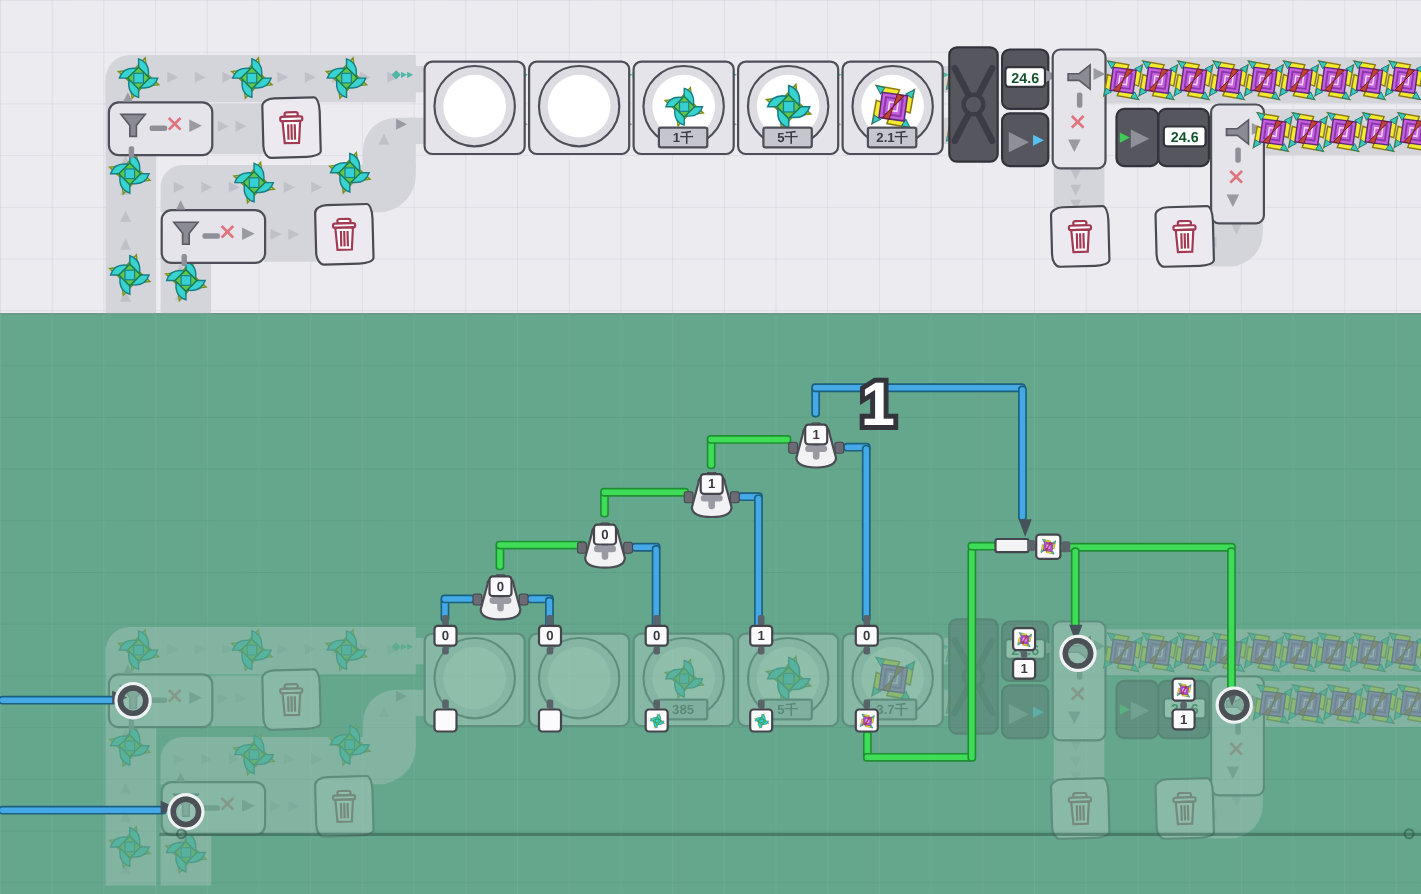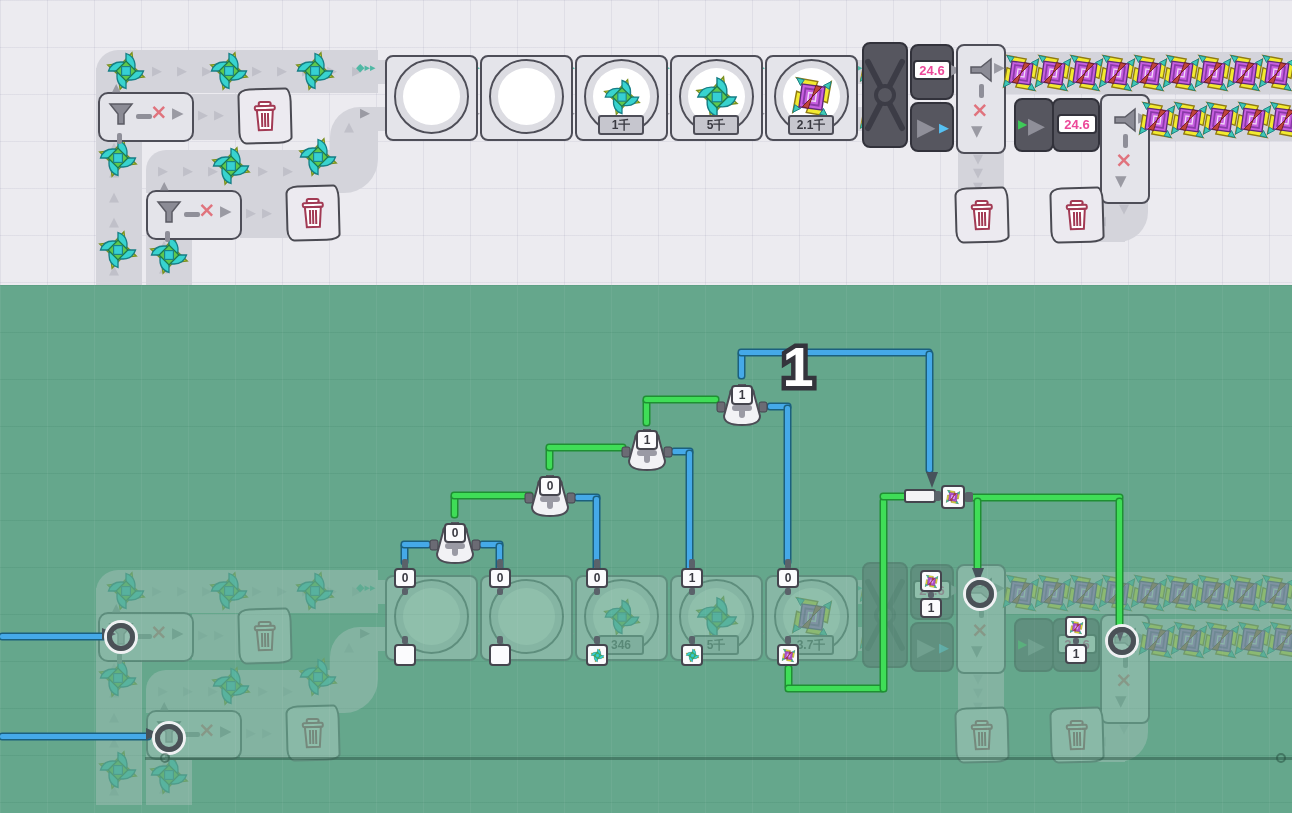--- a/index.html
+++ b/index.html
@@ -19,21 +19,21 @@
   .chev{position:absolute;font-family:"DejaVu Sans",sans-serif;color:#c0c0c9;line-height:1;user-select:none;}
   .chev.teal{color:#4fb8a4;}
   .chev.gray{color:#9a9aa3;}
   .tile{position:absolute;background:#e4e4ea;border:2px solid #4e4e58;border-radius:8px;box-sizing:border-box;}
   .dark{background:#56565f;border-color:#32323b;}
   .mcircle{position:absolute;background:#fff;border:2px solid #4e4e58;border-radius:50%;
            box-shadow:inset 0 0 0 7px #dcdce2;box-sizing:border-box;display:flex;align-items:center;justify-content:center;}
   .plate{position:absolute;background:#c6c6ce;border:2px solid #4e4e58;border-radius:3px;
          font:bold 12px "Liberation Sans",sans-serif;color:#3a3a42;display:flex;align-items:center;justify-content:center;box-sizing:border-box;}
   .display{position:absolute;background:#fff;border:2px solid #32323b;border-radius:4px;
-           font:bold 13px "Liberation Sans",sans-serif;color:#ec4899;display:flex;align-items:center;justify-content:center;box-sizing:border-box;}
+           font:bold 13px "Liberation Sans",sans-serif;color:#14532d;display:flex;align-items:center;justify-content:center;box-sizing:border-box;}
   .xmark{position:absolute;font:900 21px "DejaVu Sans",sans-serif;color:#e0737d;line-height:1;}
   .dash{position:absolute;background:#8f8f99;border-radius:2px;}
   .trash-tile{position:absolute;background:#eceaf0;border:2px solid #4a4a52;box-sizing:border-box;
               border-radius:12px 6px 14px 8px / 8px 14px 6px 12px;transform:rotate(-1.5deg);
               display:flex;align-items:center;justify-content:center;}
   .wire{position:absolute;border-radius:2px;}
   .wg{background:#3fdd57;box-shadow:0 0 0 1.5px #1f8f33;}
   .wb{background:#45a9e8;box-shadow:0 0 0 1.5px #1b607e;}
   .taper-down{position:absolute;width:0;height:0;border-left:6px solid transparent;border-right:6px solid transparent;border-top:16px solid #46525a;}
   .taper-right{position:absolute;width:0;height:0;border-top:6px solid transparent;border-bottom:6px solid transparent;border-left:14px solid #46525a;}
@@ -447,21 +447,21 @@
             <div class="tile" style="left: 385px; top: 55px; width: 93px; height: 86px;"></div>
             <div class="mcircle" style="left: 394px; top: 59px; width: 75px; height: 75px;"></div>
             <div class="tile" style="left: 480px; top: 55px; width: 93px; height: 86px;"></div>
             <div class="mcircle" style="left: 489px; top: 59px; width: 75px; height: 75px;"></div>
             <div class="tile" style="left: 575px; top: 55px; width: 93px; height: 86px;"></div>
             <div class="mcircle" style="left: 584px; top: 59px; width: 75px; height: 75px;">
               <svg width="40" height="40" viewBox="0 0 48 48">
                 <use href="#teal-item"></use>
               </svg>
             </div>
-            <div class="plate" style="left: 598px; top: 115px; width: 46px; height: 20px;">346</div>
+            <div class="plate" style="left: 598px; top: 115px; width: 46px; height: 20px;">385</div>
             <div class="tile" style="left: 670px; top: 55px; width: 93px; height: 86px;"></div>
             <div class="mcircle" style="left: 679px; top: 59px; width: 75px; height: 75px;">
               <svg width="46" height="46" viewBox="0 0 48 48">
                 <use href="#teal-item"></use>
               </svg>
             </div>
             <div class="plate" style="left: 693px; top: 115px; width: 46px; height: 20px;">5千</div>
             <div class="tile" style="left: 765px; top: 55px; width: 93px; height: 86px;"></div>
             <div class="mcircle" style="left: 774px; top: 59px; width: 75px; height: 75px;">
               <svg width="46" height="46" viewBox="0 0 48 48">

